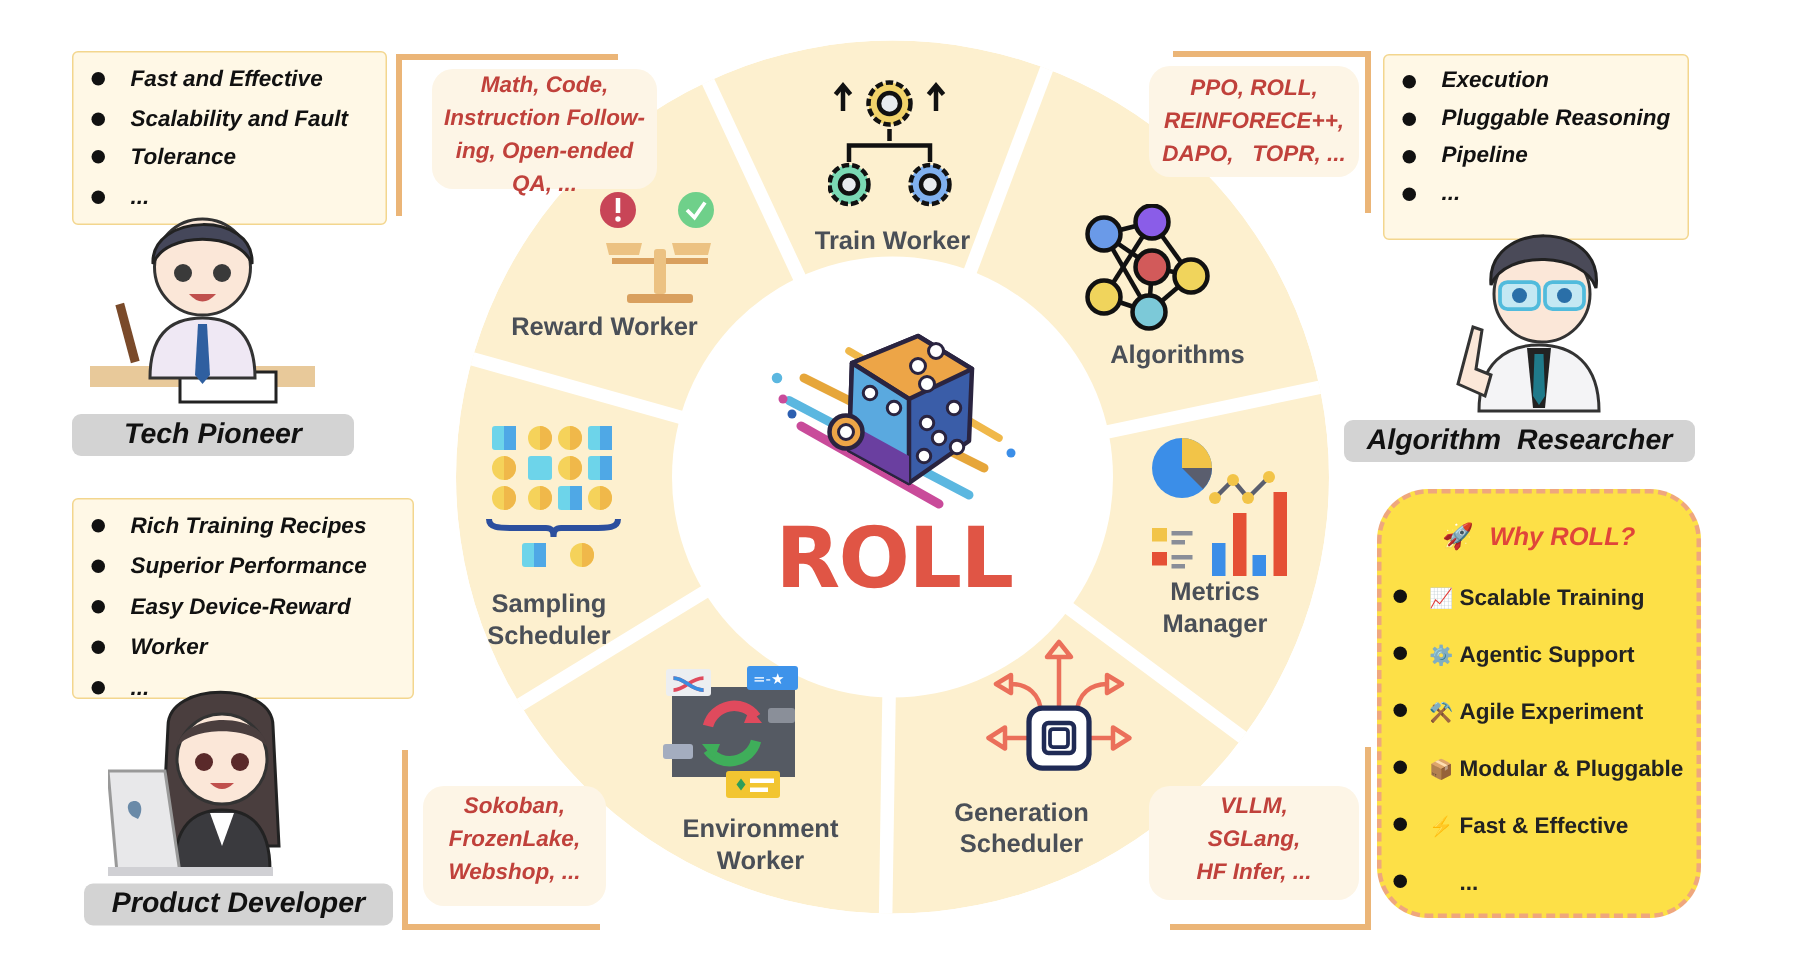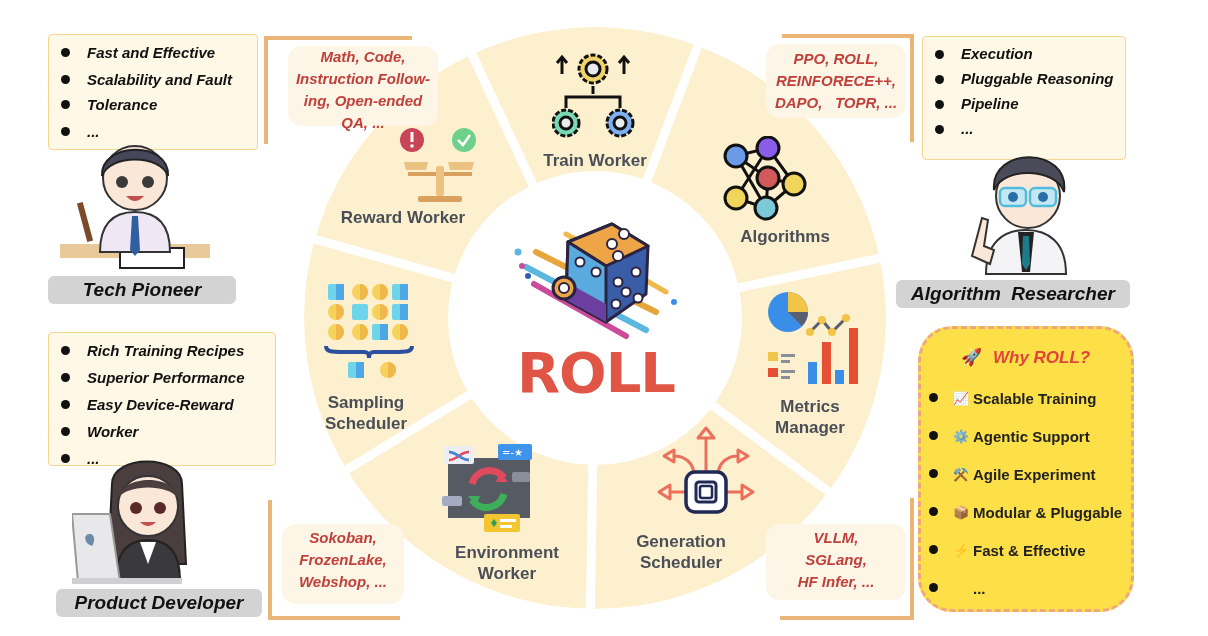--- a/index.html
+++ b/index.html
@@ -223,21 +223,21 @@
   <polyline points="60,18 65,23 72,13" fill="none" stroke="#fff" stroke-width="2.5"></polyline>
   <path d="M6,40 L30,40 L28,48 L8,48 Z" fill="#ecc282"></path>
   <path d="M50,40 L76,40 L74,48 L52,48 Z" fill="#ecc282"></path>
   <rect x="10" y="50" width="64" height="4" fill="#d9a05e"></rect>
   <rect x="38" y="44" width="8" height="30" rx="2" fill="#ecc282"></rect>
   <rect x="20" y="74" width="44" height="6" rx="2" fill="#d9a05e"></rect>
 </svg>
 
 <div class="seg-label" style="left:528px;top:150px;width:134px;">Train Worker</div>
 <div class="seg-label" style="left:720px;top:226px;width:130px;">Algorithms</div>
-<div class="seg-label" style="left:750px;top:396px;width:120px;">
+<div class="seg-label" style="left:750px;top:384px;width:120px;">
   <div>Metrics</div>
   <div>Manager</div>
 </div>
 <div class="seg-label" style="left:618px;top:531px;width:126px;">
   <div>Generation</div>
   <div>Scheduler</div>
 </div>
 <div class="seg-label" style="left:444px;top:542px;width:126px;">
   <div>Environment</div>
   <div>Worker</div>

